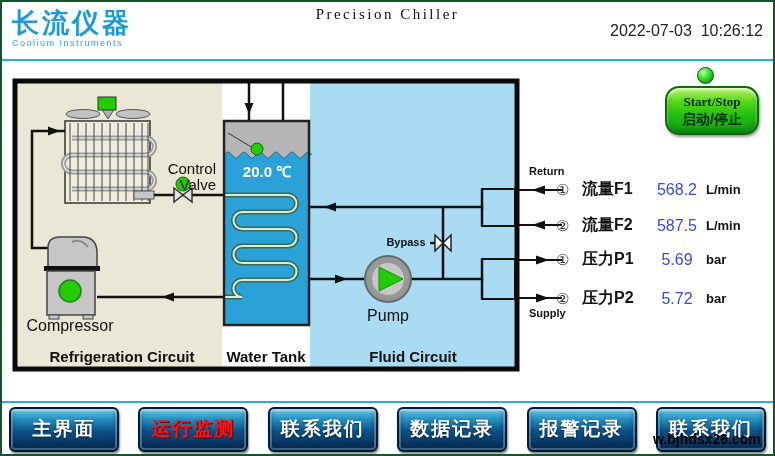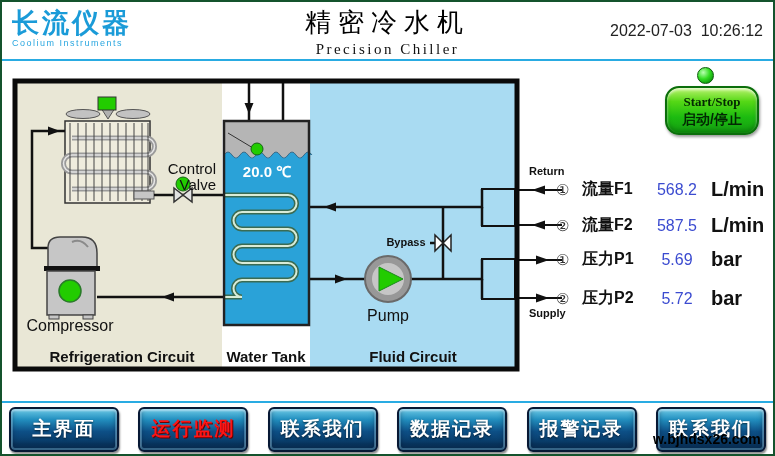--- a/index.html
+++ b/index.html
@@ -32,21 +32,21 @@
   .lbl-zone        { top:287px; text-align:center; font-size:15px; font-weight:bold; }
   .zone-refr  { left:28px;  width:184px; }
   .zone-tank  { left:220px; width:88px;  }
   .zone-fluid { left:330px; width:162px; }
   .lbl-return { left:527px; top:104px; font-size:11px; font-weight:bold; }
   .lbl-supply { left:527px; top:246px; font-size:11px; font-weight:bold; }
   .srow { position:absolute; left:554px; width:218px; height:21px; display:flex; align-items:center; }
   .srow .idx   { width:20px; font-size:15px; color:#333; }
   .srow .slbl  { width:66px; font-size:16px; font-weight:bold; margin-left:6px; }
   .srow .sval  { width:58px; font-size:16px; color:#3b4bd0; text-align:center; }
-  .srow .sunit { font-size:20px; font-weight:bold; margin-left:5px; }
+  .srow .sunit { font-size:13px; font-weight:bold; }
   .row-f1 { top:118px; } .row-f2 { top:154px; } .row-p1 { top:188px; } .row-p2 { top:227px; }
   .led {
     position:absolute; left:695px; top:6px; width:17px; height:17px; border-radius:50%;
     background:radial-gradient(circle at 35% 30%, #b8ffb0 0%, #33dd22 45%, #0d9a0d 80%, #077307 100%);
     border:1px solid #0a5a0a;
   }
   .startstop {
     position:absolute; left:663px; top:25px; width:94px; height:49px; border-radius:14px;
     border:2px solid #0b6e0b; cursor:pointer; text-align:center; padding-top:6px;
     background:linear-gradient(#b9f36c 0%, #55d816 30%, #1cbb10 65%, #149c12 100%);
@@ -73,21 +73,20 @@
 <body>
 
 <div class="page">
 
   <div class="header">
     <div class="logo">
       <div class="logo-cn">长流仪器</div>
       <div class="logo-en">Coolium Instruments</div>
     </div>
     <div class="titleblock">
-      <div class="title-cn">精密冷水机</div>
       <div class="title-en">Precision Chiller</div>
     </div>
     <div class="datetime">2022-07-03  10:26:12</div>
   </div>
   <div class="accent-line"></div>
 
   <div class="main">
 
     <svg width="775" height="340" viewBox="0 0 775 340">
 

